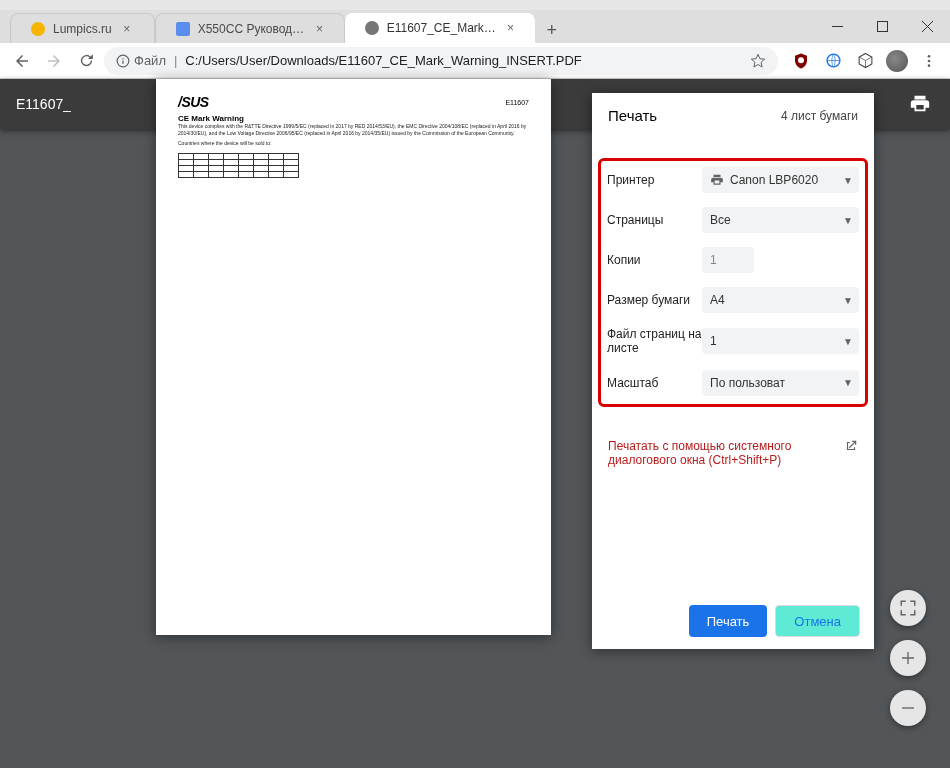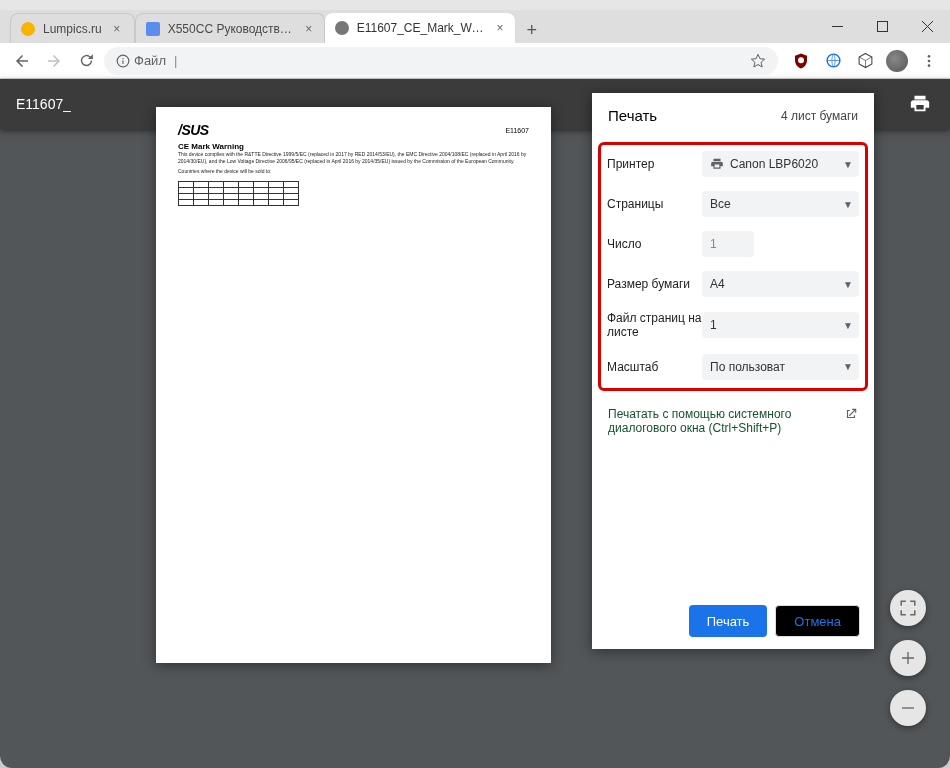--- a/index.html
+++ b/index.html
@@ -1,21 +1,21 @@
 <!DOCTYPE html>
 <html><head>
 <meta charset="utf-8">
 <style>
 * { box-sizing: border-box; margin: 0; padding: 0; font-family: "Segoe UI", Arial, sans-serif; }
 body { width: 950px; height: 768px; background: #cccccc; overflow: hidden; position: relative; }
 
 
 .titlebar { height: 10px; background: #e6e6e6; }
 .tabstrip { height: 33px; background: #dedede; display: flex; align-items: flex-end; padding-left: 10px; position: relative; }
-.tab { height: 30px; border-radius: 8px 8px 0 0; display: flex; align-items: center; padding: 0 10px; font-size: 12px; gap: 8px; max-width: 190px; min-width: 0; flex-shrink: 0; }
+.tab { height: 30px; border-radius: 8px 8px 0 0; display: flex; align-items: center; padding: 0 20px; font-size: 12px; gap: 8px; max-width: 190px; min-width: 0; flex-shrink: 0; }
 .tab.inactive { background: transparent; color: #4a4a4a; border: 1px solid #c9c9c9; border-bottom: none; }
 .tab.active { background: #fff; color: #333; }
 .tab-title { white-space: nowrap; overflow: hidden; text-overflow: ellipsis; flex: 1 1 auto; max-width: 140px; }
 .tab-close { width: 14px; height: 14px; display: inline-flex; align-items: center; justify-content: center; font-size: 12px; color: #666; }
 .favicon { width: 14px; height: 14px; border-radius: 50%; flex-shrink: 0; }
 .fav-1 { background: #f7b500; }
 .fav-2 { background: #5a8dee; border-radius: 2px; }
 .fav-3 { background: #777; }
 .newtab { width: 26px; height: 26px; display: flex; align-items: center; justify-content: center; font-size: 18px; color: #555; margin-left: 4px; }
 .wincontrols { position: absolute; top: 0; right: 0; height: 33px; display: flex; align-items: center; }
@@ -25,53 +25,53 @@
 .addressbar { height: 36px; background: #fff; display: flex; align-items: center; padding: 0 8px; border-bottom: 1px solid #d7d7d7; gap: 4px; }
 .navicon { width: 28px; height: 28px; display: flex; align-items: center; justify-content: center; color: #616161; border-radius: 50%; }
 .omnibox { flex: 1; background: #f1f3f4; border-radius: 14px; height: 28px; display: flex; align-items: center; padding: 0 12px; color: #555; font-size: 13px; gap: 8px; justify-content: center; }
 .omnibox .secure { color: #5f6368; font-size: 13px; display: flex; align-items: center; gap: 4px; }
 .omnibox .path { color: #202124; }
 .ext { display: flex; gap: 6px; margin-left: 6px; }
 .ext-icon { width: 26px; height: 26px; display: flex; align-items: center; justify-content: center; border-radius: 50%; }
 .avatar { width: 22px; height: 22px; background: radial-gradient(circle at 40% 40%, #888, #555); border-radius: 50%; }
 
 
-.viewer { position: absolute; top: 79px; left: 0; right: 0; bottom: 0; background: #525659; border-radius: 12px; }
+.viewer { position: absolute; top: 79px; left: 0; right: 0; bottom: 0; background: #525659; }
 .viewer-toolbar { position: absolute; top: 0; left: 0; right: 0; height: 50px; background: #3b3b3b; color: #fff; display: flex; align-items: center; padding: 0 16px; box-shadow: 0 2px 6px rgba(0,0,0,0.5); }
 .viewer-title { font-size: 14px; white-space: nowrap; overflow: hidden; text-overflow: ellipsis; max-width: 60px; }
 .viewer-print { position: absolute; right: 10px; width: 40px; height: 40px; display: flex; align-items: center; justify-content: center; color: #fff; }
 
 
-.page { position: absolute; left: 156px; top: 28px; width: 395px; height: 556px; background: #fff; box-shadow: 0 2px 12px rgba(0,0,0,0.45); padding: 16px 22px; }
+.page { position: absolute; left: 156px; top: 0; width: 395px; height: 556px; background: #fff; box-shadow: 0 2px 12px rgba(0,0,0,0.45); padding: 16px 22px; }
 .page-header { display: flex; justify-content: space-between; align-items: center; margin-bottom: 6px; }
 .logo { font: italic bold 14px/1 Arial; letter-spacing: -0.5px; }
 .doc-code { font-size: 7px; }
 .doc-title { font: bold 8px/1 Arial; margin-bottom: 0; }
 .doc-body { font-size: 5px; line-height: 1.3; color: #222; }
 .doc-table { border-collapse: collapse; margin-top: 6px; }
 .doc-table td { border: 1px solid #333; width: 15px; height: 6px; font-size: 4px; padding: 1px; }
 .ce { font: bold 18px/1 Arial; margin-top: 6px; letter-spacing: -1px; }
 
 
 .panel { position: absolute; right: 76px; top: 14px; width: 282px; height: 556px; background: #fff; box-shadow: 0 2px 12px rgba(0,0,0,0.45); display: flex; flex-direction: column; }
 .panel-head { display: flex; justify-content: space-between; align-items: center; padding: 14px 16px; font-size: 15px; }
 .sheets { font-size: 12px; color: #444; }
-.opts { border: 3px solid #d90000; border-radius: 6px; margin: 4px 6px; padding: 6px 6px 2px 6px; }
+.opts { border: 3px solid #d90000; border-radius: 6px; margin: 20px 6px; padding: 6px 6px 2px 6px; }
 .opt-row { display: flex; align-items: center; margin-bottom: 14px; }
 .opt-label { flex: 0 0 95px; font-size: 12px; color: #222; line-height: 1.2; }
 .opt-field { flex: 1; height: 26px; background: #f1f3f4; border-radius: 4px; display: flex; align-items: center; padding: 0 8px; font-size: 12px; color: #333; position: relative; }
 .opt-field.input { background: #f1f3f4; width: 52px; flex: 0 0 52px; }
 .opt-field .drop { position: absolute; right: 6px; font-size: 10px; color: #5f6368; }
 .printer-ico { width: 14px; height: 14px; margin-right: 6px; }
-.syslink { padding: 12px 16px; font-size: 12px; color: #14532d; display: flex; gap: 0; }
+.syslink { padding: 12px 16px; font-size: 12px; color: #b91c1c; display: flex; gap: 0; }
 .syslink .open { color: #5f6368; }
 .panel-foot { margin-top: auto; display: flex; gap: 8px; justify-content: flex-end; padding: 12px 14px; }
 .btn { height: 32px; border-radius: 4px; padding: 0 18px; font-size: 13px; display: inline-flex; align-items: center; cursor: pointer; }
 .btn-primary { background: #1a73e8; color: #fff; }
-.btn-secondary { background: #000000; border: 1px solid #dadce0; color: #1a73e8; }
+.btn-secondary { background: #5eead4; border: 1px solid #dadce0; color: #1a73e8; }
 
 
 .fabs { position: absolute; right: 24px; bottom: 42px; display: flex; flex-direction: column; gap: 14px; }
 .fab { width: 36px; height: 36px; border-radius: 50%; background: #e6e6e6; color: #666; display: flex; align-items: center; justify-content: center; box-shadow: 0 2px 6px rgba(0,0,0,0.4); font-size: 20px; }
 
 svg { display: block; }
 </style>
 </head>
 <body>
 
@@ -132,20 +132,21 @@
   <div class="omnibox">
     <span class="secure">
       <svg width="14" height="14" viewBox="0 0 24 24">
           <circle cx="12" cy="12" r="10" stroke="currentColor" fill="none" stroke-width="2"></circle>
           <circle cx="12" cy="8" r="1.2" fill="currentColor"></circle>
           <rect x="11" y="11" width="2" height="6" fill="currentColor"></rect>
         </svg>
       <span>Файл</span>
     </span>
     <span style="color:#888">|</span>
+    <span class="path">C:/Users/User/Downloads/E11607_CE_Mark_Warning_INSERT.PDF</span>
     <span style="flex:1"></span>
     <span>
       <svg width="16" height="16" viewBox="0 0 24 24">
           <path d="M12 17.3l-6.2 3.7 1.6-7L2 9.2l7.1-.6L12 2l2.9 6.6 7.1.6-5.4 4.8 1.6 7z" fill="none" stroke="#5f6368" stroke-width="1.5"></path>
         </svg>
     </span>
   </div>
   <div class="ext">
     <div class="ext-icon">
       <svg width="18" height="18" viewBox="0 0 24 24">
@@ -260,21 +261,21 @@
         </div>
       </div>
       <div class="opt-row">
         <div class="opt-label">Страницы</div>
         <div class="opt-field">
           <span>Все</span>
           <span class="drop">▼</span>
         </div>
       </div>
       <div class="opt-row">
-        <div class="opt-label">Число</div>
+        <div class="opt-label">Копии</div>
         <div class="opt-field input">
           <span style="color:#888">1</span>
         </div>
       </div>
       <div class="opt-row">
         <div class="opt-label">Размер бумаги</div>
         <div class="opt-field">
           <span>A4</span>
           <span class="drop">▼</span>
         </div>

